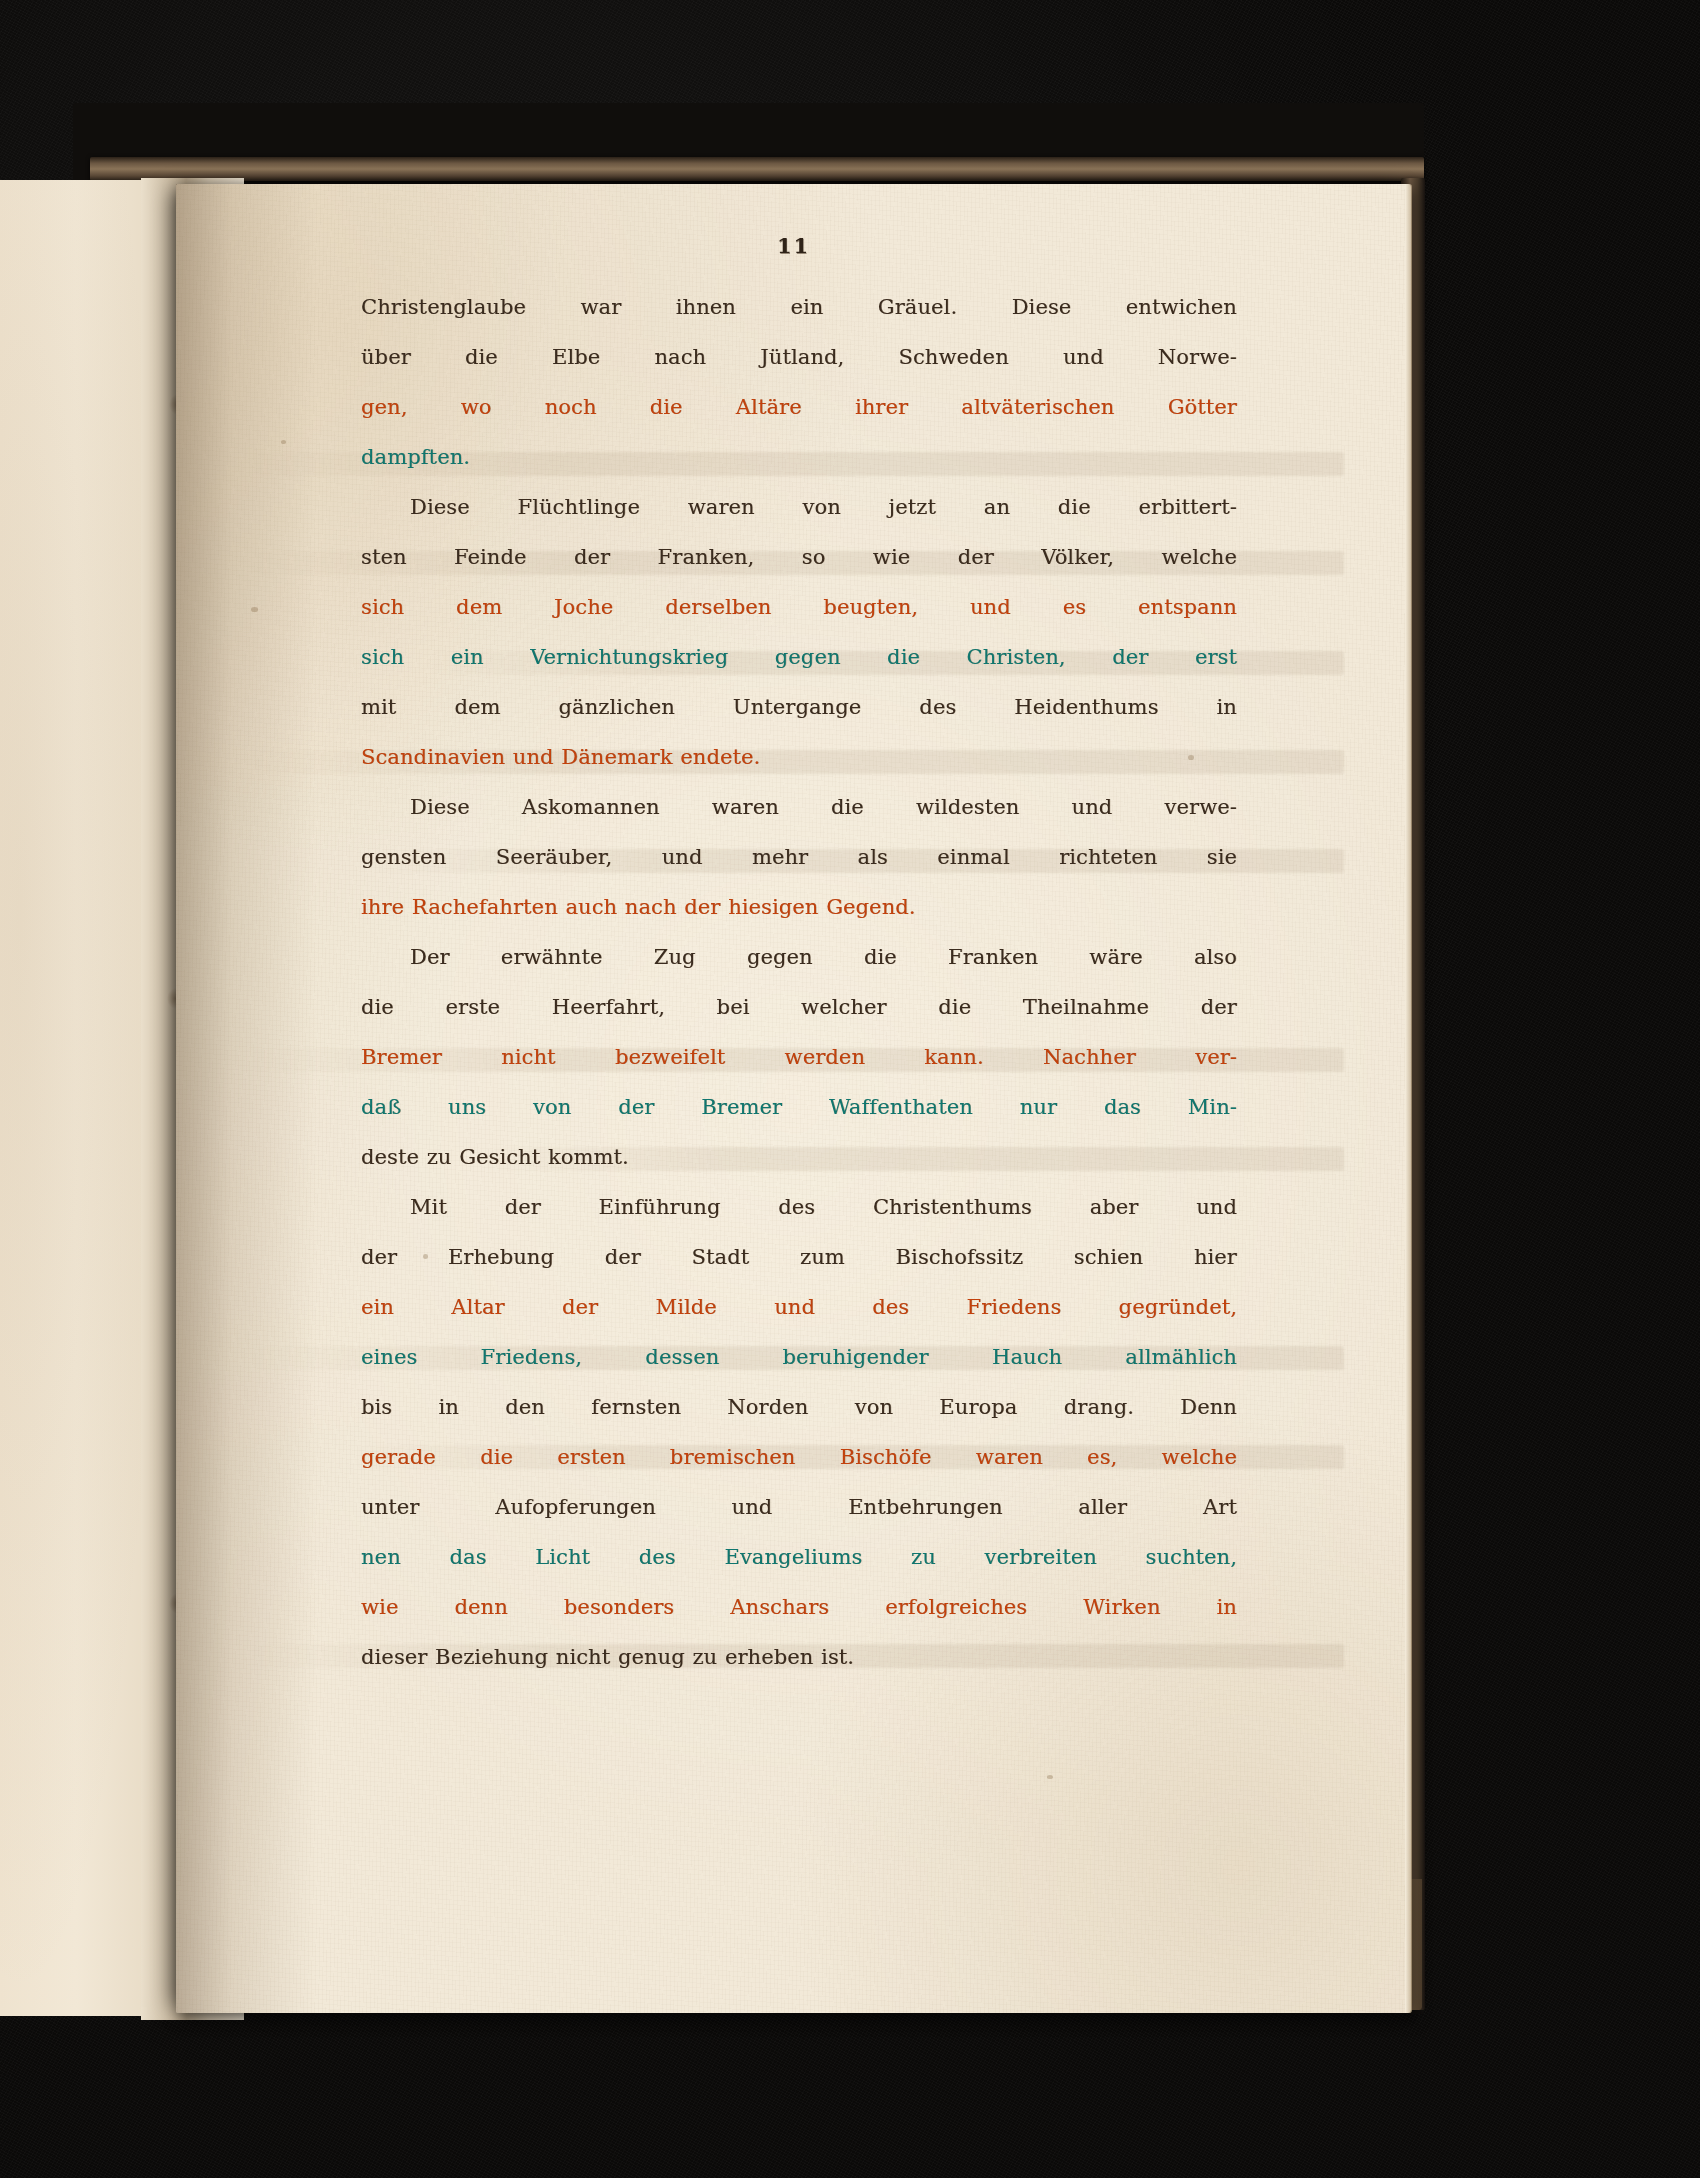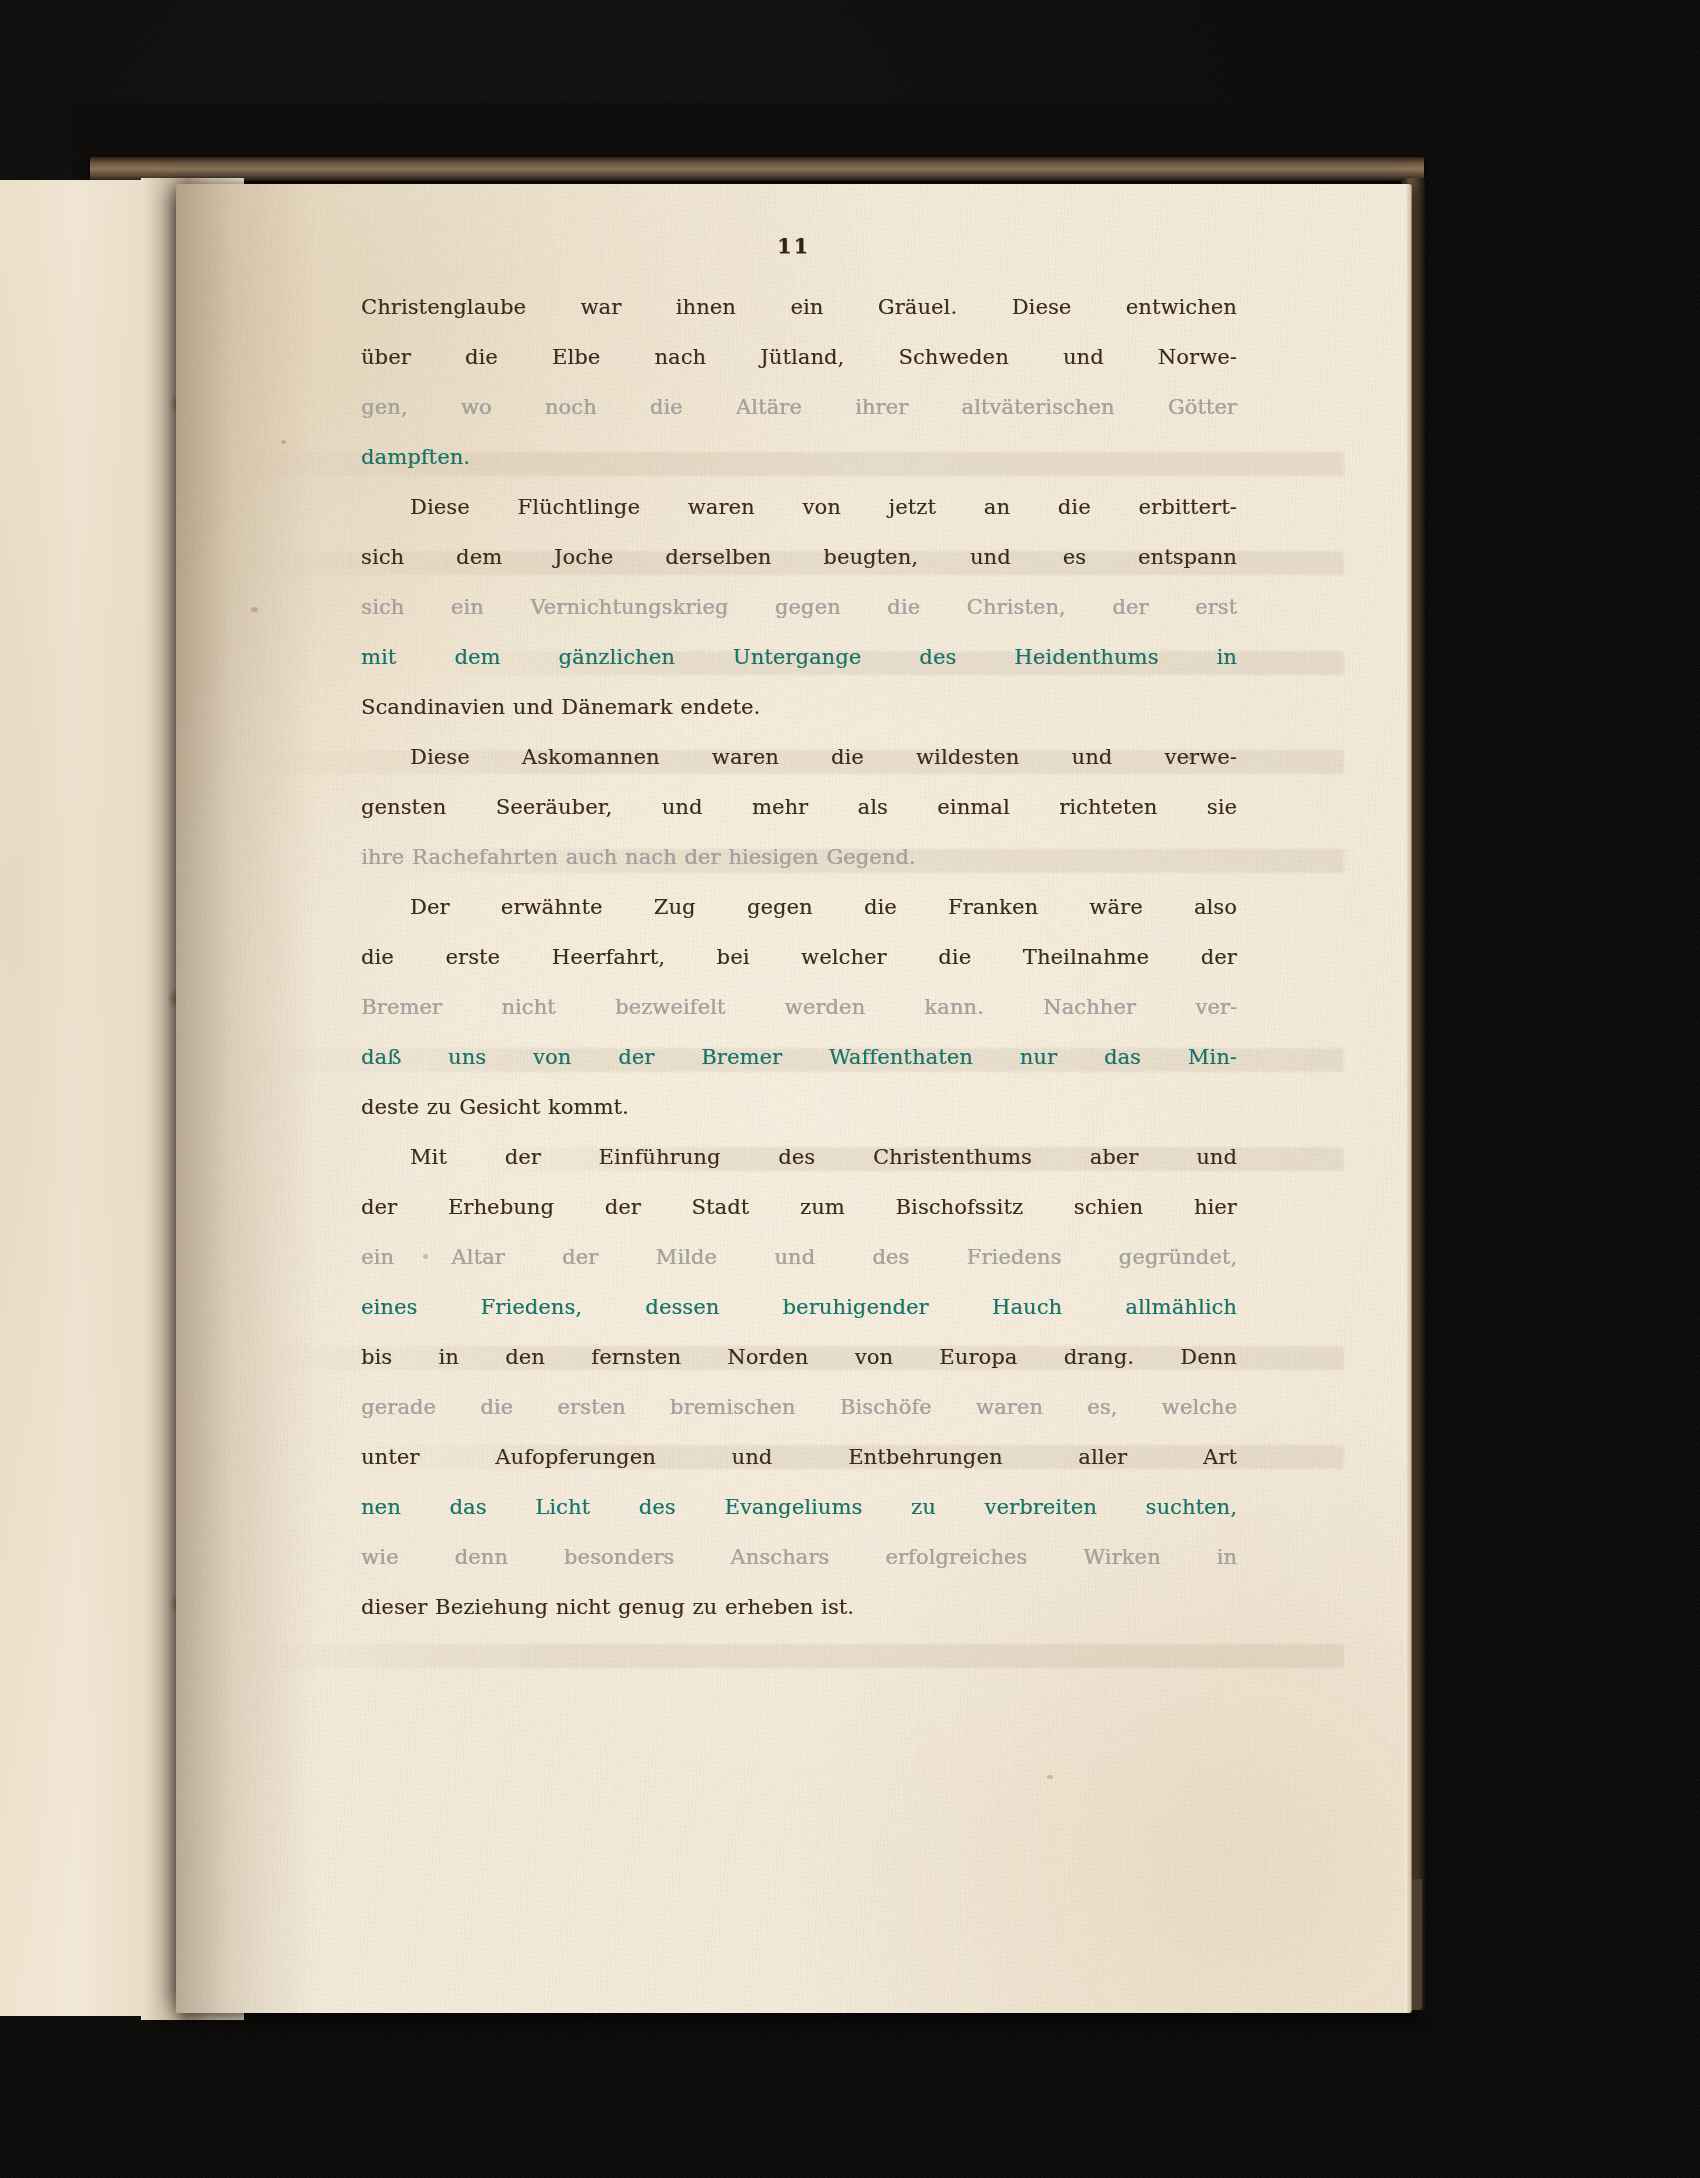--- a/index.html
+++ b/index.html
@@ -103,21 +103,21 @@
     text-shadow:0.5px 0.4px 0.3px rgba(88,66,44,.42);}
   .para:first-child{text-indent:0;}
   .para .ln{display:block;}
   
   .para .ln{text-align:justify;text-indent:0;}
   .para .ln.j{text-align-last:justify;}
   .para .ln.last{text-align-last:left;}
   .para .ln.ind{padding-left:49px;}
 
   
-  .para .ln:nth-child(3n){color:#a3a3a3;}
+  .para .ln:nth-child(3n){color:#c2410c;}
   .para .ln:nth-child(4n){color:#0f766e;}
 
   
   #page-outer-edge{position:absolute;left:1405px;top:184px;width:6.6px;height:1829px;
     background:linear-gradient(90deg, rgba(246,238,222,.95), rgba(180,158,124,.7));
     border-radius:0 2.8px 2.8px 0;}
 
   
   .speck{position:absolute;border-radius:50%;background:rgba(122,92,56,.30);pointer-events:none;}
 </style>
@@ -168,20 +168,21 @@
 
   <div id="textblock">
     <p class="para">
         <span class="ln j">Christenglaube war ihnen ein Gräuel. Diese entwichen</span>
         <span class="ln j">über die Elbe nach Jütland, Schweden und Norwe-</span>
         <span class="ln j">gen, wo noch die Altäre ihrer altväterischen Götter</span>
         <span class="ln last">dampften.</span>
       </p>
     <p class="para">
         <span class="ln j ind">Diese Flüchtlinge waren von jetzt an die erbittert-</span>
+        <span class="ln j">sten Feinde der Franken, so wie der Völker, welche</span>
         <span class="ln j">sich dem Joche derselben beugten, und es entspann</span>
         <span class="ln j">sich ein Vernichtungskrieg gegen die Christen, der erst</span>
         <span class="ln j">mit dem gänzlichen Untergange des Heidenthums in</span>
         <span class="ln last">Scandinavien und Dänemark endete.</span>
       </p>
     <p class="para">
         <span class="ln j ind">Diese Askomannen waren die wildesten und verwe-</span>
         <span class="ln j">gensten Seeräuber, und mehr als einmal richteten sie</span>
         <span class="ln last">ihre Rachefahrten auch nach der hiesigen Gegend.</span>
       </p>

